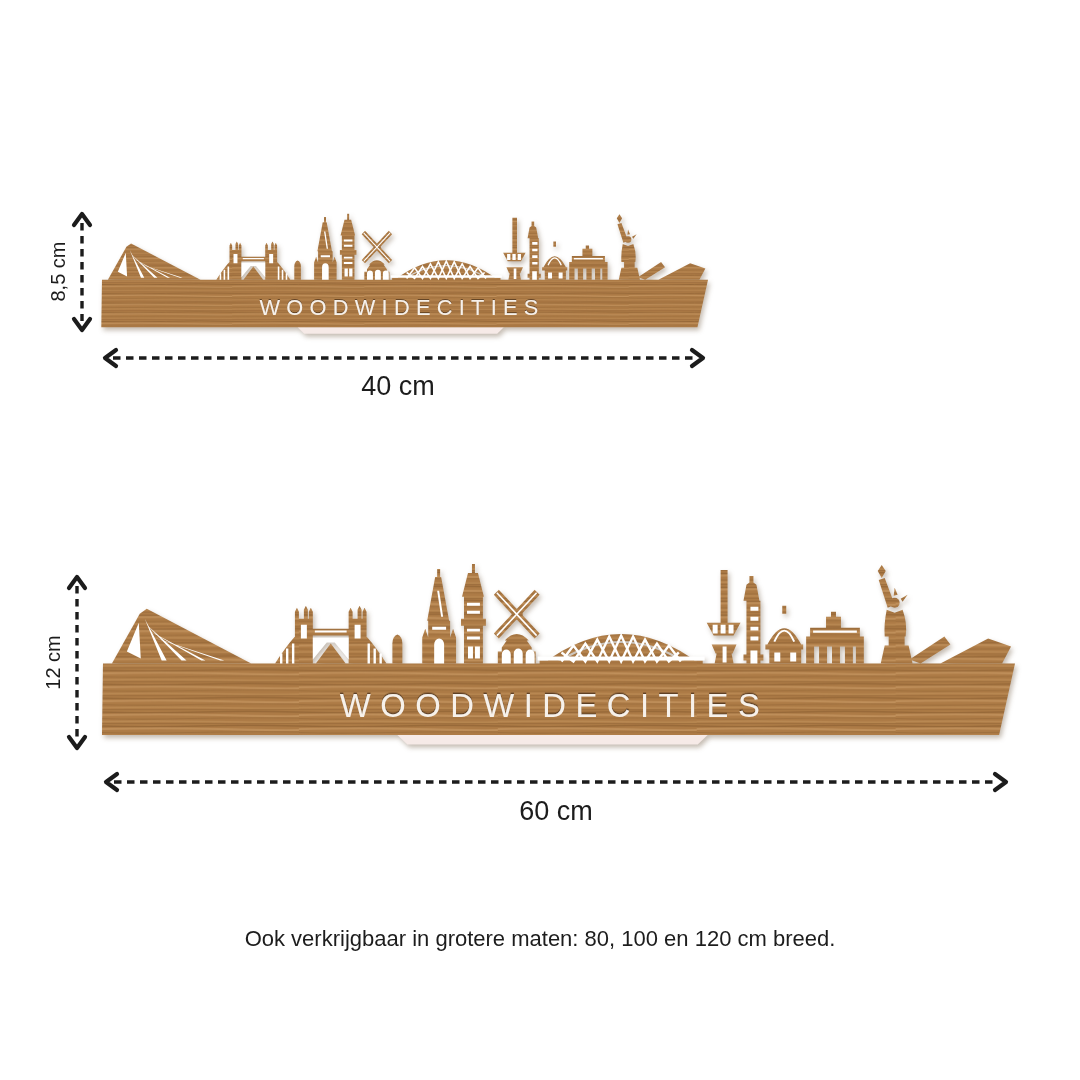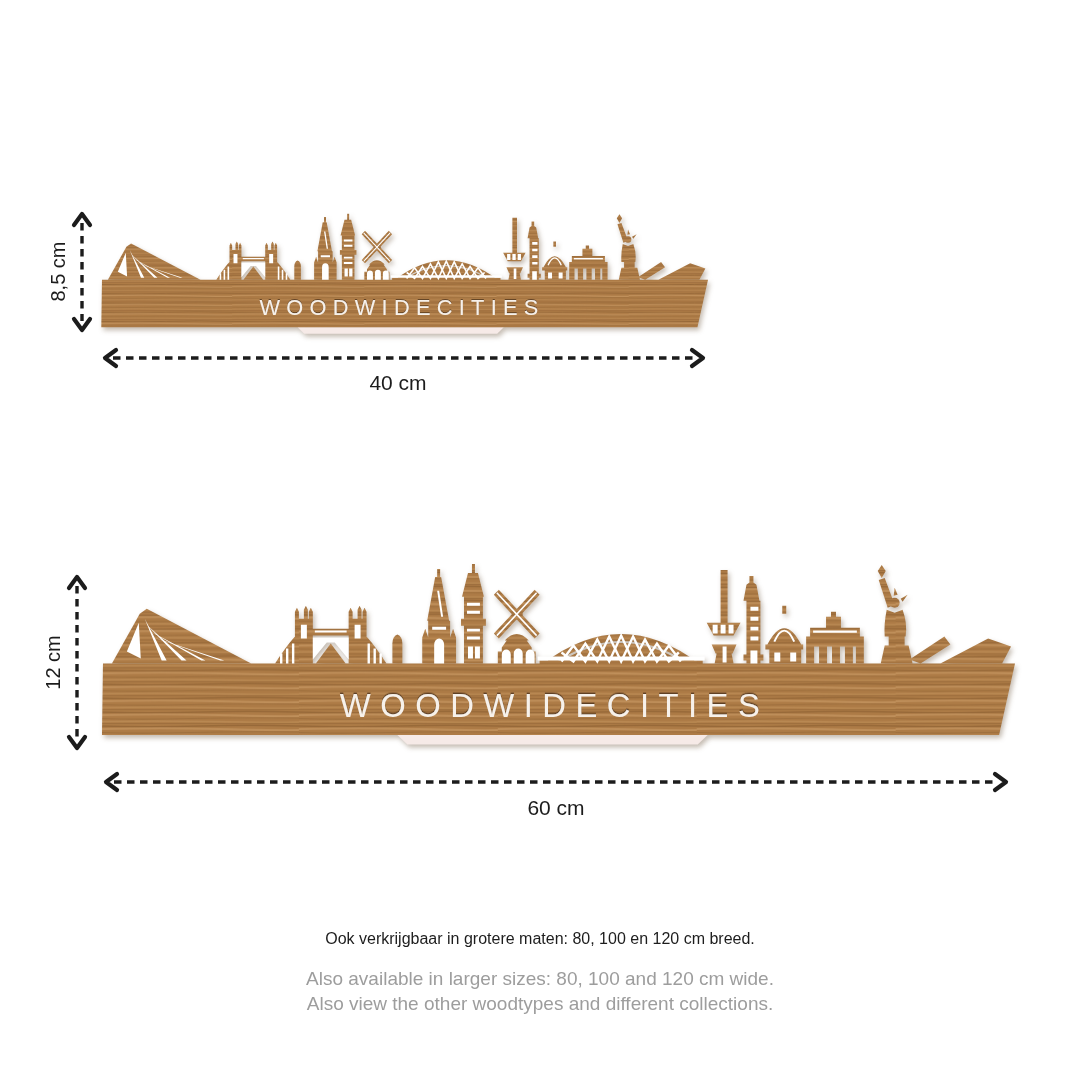--- a/index.html
+++ b/index.html
@@ -1,23 +1,23 @@
 <!DOCTYPE html>
 <html><head>
 <meta charset="utf-8">
 <style>
   html,body{margin:0;padding:0;background:#fff;}
   .canvas{position:relative;width:1080px;height:1080px;background:#fff;overflow:hidden;
           font-family:"Liberation Sans",sans-serif;}
   .abs{position:absolute;}
   .skyline-svg{filter:drop-shadow(2px 3px 2.5px rgba(100,75,50,0.38));}
-  .dim-label{color:#1c1c1c;font-size:21px;text-align:center;width:120px;}
+  .dim-label{color:#1c1c1c;font-size:27px;text-align:center;width:120px;}
   .vlabel{transform:rotate(-90deg);font-size:20px;width:100px;}
   .footer{position:absolute;left:0;right:0;top:924px;text-align:center;}
-  .footer .nl{font-size:16px;line-height:29px;color:#1d1d1d;}
+  .footer .nl{font-size:22px;line-height:29px;color:#1d1d1d;}
   .footer .en{font-size:19px;line-height:25px;color:#9d9d9d;}
   .footer .en-group{margin-top:13px;}
 </style>
 </head>
 <body>
 
 <div class="canvas">
 
   <svg style="position:absolute;width:0;height:0" aria-hidden="true">
     <defs>
@@ -140,19 +140,15 @@
 
   <svg class="abs" style="left:102px;top:769px;" width="908" height="26" viewBox="0 0 908 26">
     <line x1="12" y1="13" x2="896" y2="13" stroke="#1c1c1c" stroke-width="3.4" stroke-dasharray="7.5 5.5"></line>
     <path d="M15,5 L4,13 L15,21" fill="none" stroke="#1c1c1c" stroke-width="4.2" stroke-linecap="round" stroke-linejoin="round"></path>
     <path d="M893,5 L904,13 L893,21" fill="none" stroke="#1c1c1c" stroke-width="4.2" stroke-linecap="round" stroke-linejoin="round"></path>
   </svg>
   <div class="abs dim-label" style="left:496px;top:796px;">60 cm</div>
 
   <div class="footer">
     <div class="nl">Ook verkrijgbaar in grotere maten: 80, 100 en 120 cm breed.</div>
-    <div class="en-group">
-      <div class="en">Also available in larger sizes: 80, 100 and 120 cm wide.</div>
-      <div class="en">Also view the other woodtypes and different collections.</div>
-    </div>
   </div>
 
 </div>
 
 </body></html>

